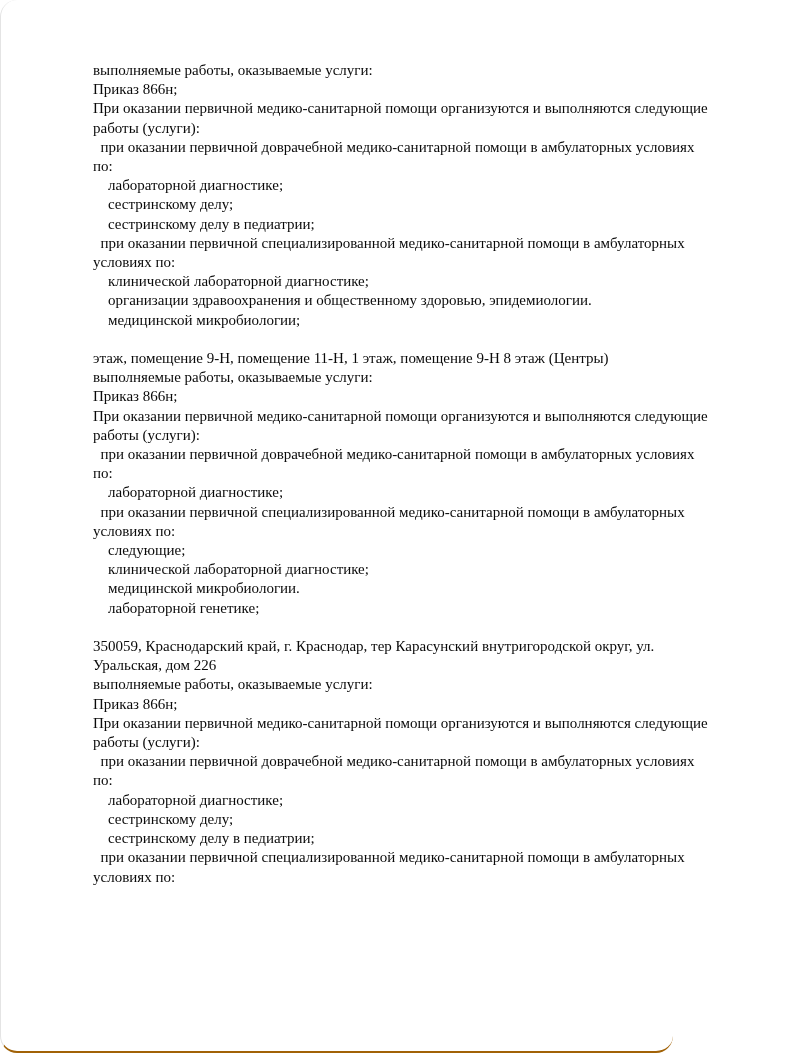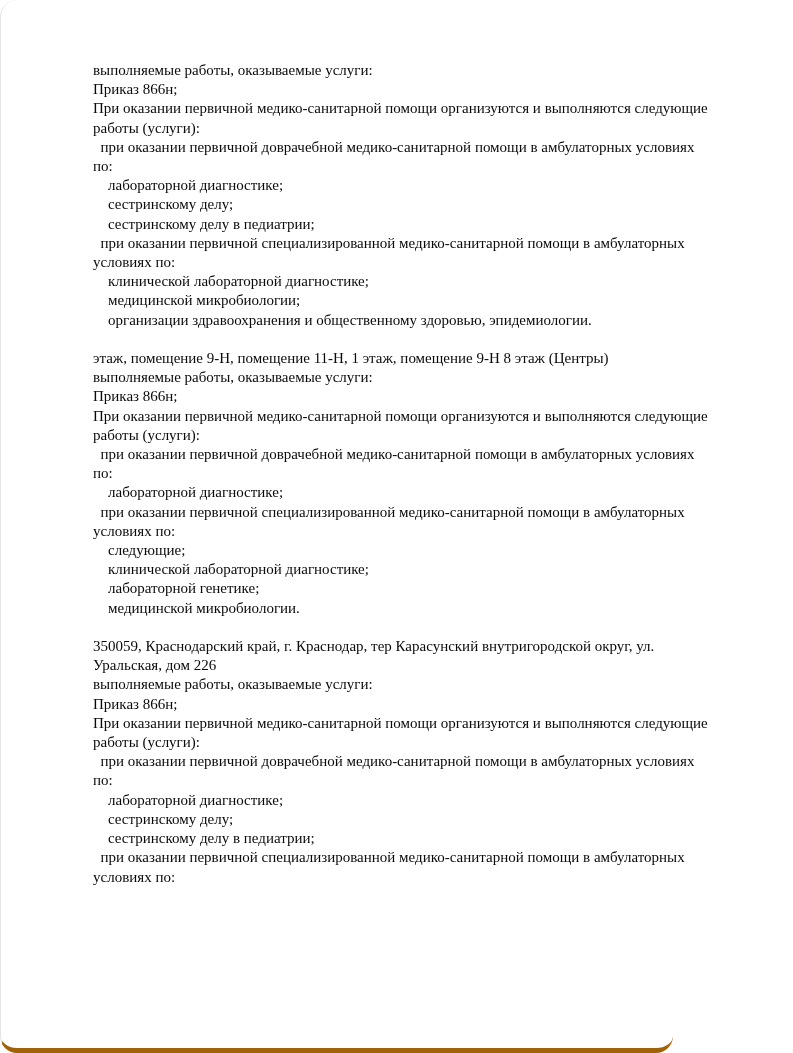--- a/index.html
+++ b/index.html
@@ -13,21 +13,21 @@
     overflow: hidden;
     font-family: "Liberation Serif", serif;
   }
   .page {
     position: relative;
     width: 673px;
     height: 1053px;
     box-sizing: border-box;
     background: #ffffff;
     border-left: 1px solid #e4e4e4;
-    border-bottom: 5px solid #a16207;
+    border-bottom: 2px solid #a16207;
     border-radius: 17px;
   }
   .doc {
     position: absolute;
     left: 92px;
     top: 61px;
     width: 665px;
     font-family: "Liberation Serif", serif;
     font-size: 15px;
     line-height: 19.2px;
@@ -56,38 +56,38 @@
         <div class="line">При оказании первичной медико-санитарной помощи организуются и выполняются следующие</div>
         <div class="line">работы (услуги):</div>
         <div class="line">  при оказании первичной доврачебной медико-санитарной помощи в амбулаторных условиях</div>
         <div class="line">по:</div>
         <div class="line">    лабораторной диагностике;</div>
         <div class="line">    сестринскому делу;</div>
         <div class="line">    сестринскому делу в педиатрии;</div>
         <div class="line">  при оказании первичной специализированной медико-санитарной помощи в амбулаторных</div>
         <div class="line">условиях по:</div>
         <div class="line">    клинической лабораторной диагностике;</div>
+        <div class="line">    организации здравоохранения и общественному здоровью, эпидемиологии.</div>
         <div class="line">    медицинской микробиологии;</div>
-        <div class="line">    организации здравоохранения и общественному здоровью, эпидемиологии.</div>
       </div>
       <div class="block">
         <div class="line">этаж, помещение 9-Н, помещение 11-Н, 1 этаж, помещение 9-Н 8 этаж (Центры)</div>
         <div class="line">выполняемые работы, оказываемые услуги:</div>
         <div class="line">Приказ 866н;</div>
         <div class="line">При оказании первичной медико-санитарной помощи организуются и выполняются следующие</div>
         <div class="line">работы (услуги):</div>
         <div class="line">  при оказании первичной доврачебной медико-санитарной помощи в амбулаторных условиях</div>
         <div class="line">по:</div>
         <div class="line">    лабораторной диагностике;</div>
         <div class="line">  при оказании первичной специализированной медико-санитарной помощи в амбулаторных</div>
         <div class="line">условиях по:</div>
         <div class="line">    следующие;</div>
         <div class="line">    клинической лабораторной диагностике;</div>
+        <div class="line">    медицинской микробиологии.</div>
         <div class="line">    лабораторной генетике;</div>
-        <div class="line">    медицинской микробиологии.</div>
       </div>
       <div class="block">
         <div class="line">350059, Краснодарский край, г. Краснодар, тер Карасунский внутригородской округ, ул.</div>
         <div class="line">Уральская, дом 226</div>
         <div class="line">выполняемые работы, оказываемые услуги:</div>
         <div class="line">Приказ 866н;</div>
         <div class="line">При оказании первичной медико-санитарной помощи организуются и выполняются следующие</div>
         <div class="line">работы (услуги):</div>
         <div class="line">  при оказании первичной доврачебной медико-санитарной помощи в амбулаторных условиях</div>
         <div class="line">по:</div>

